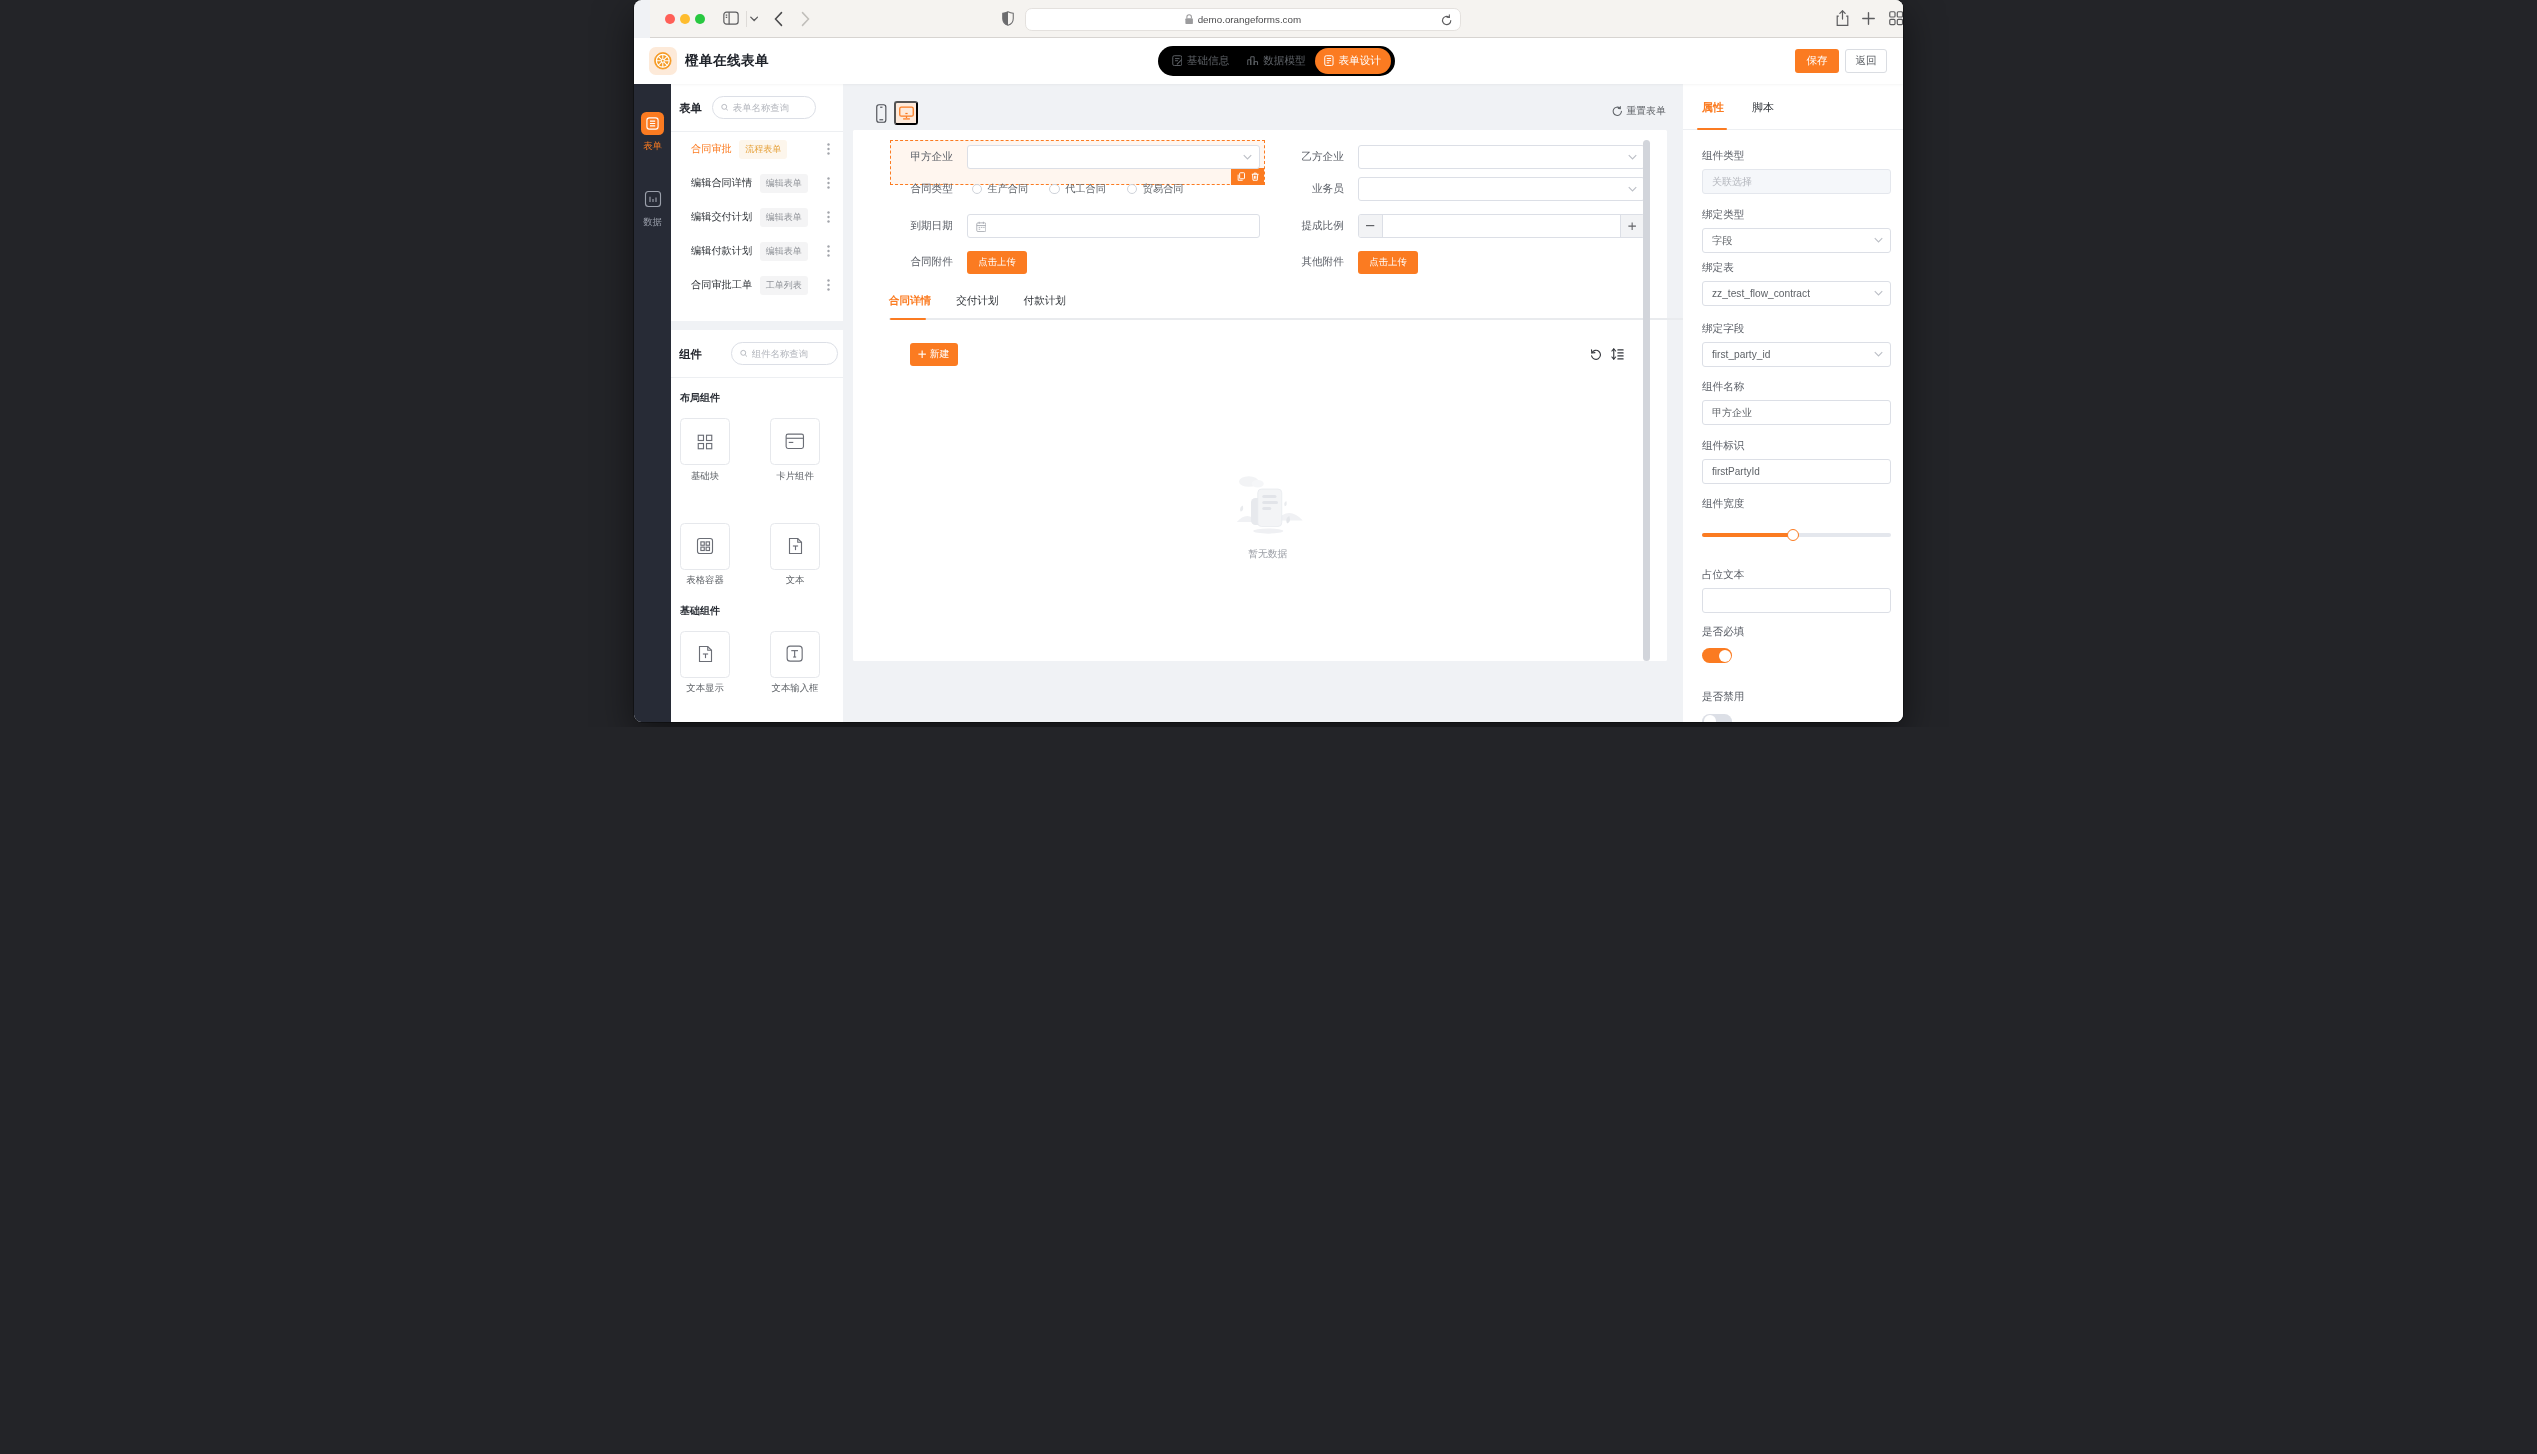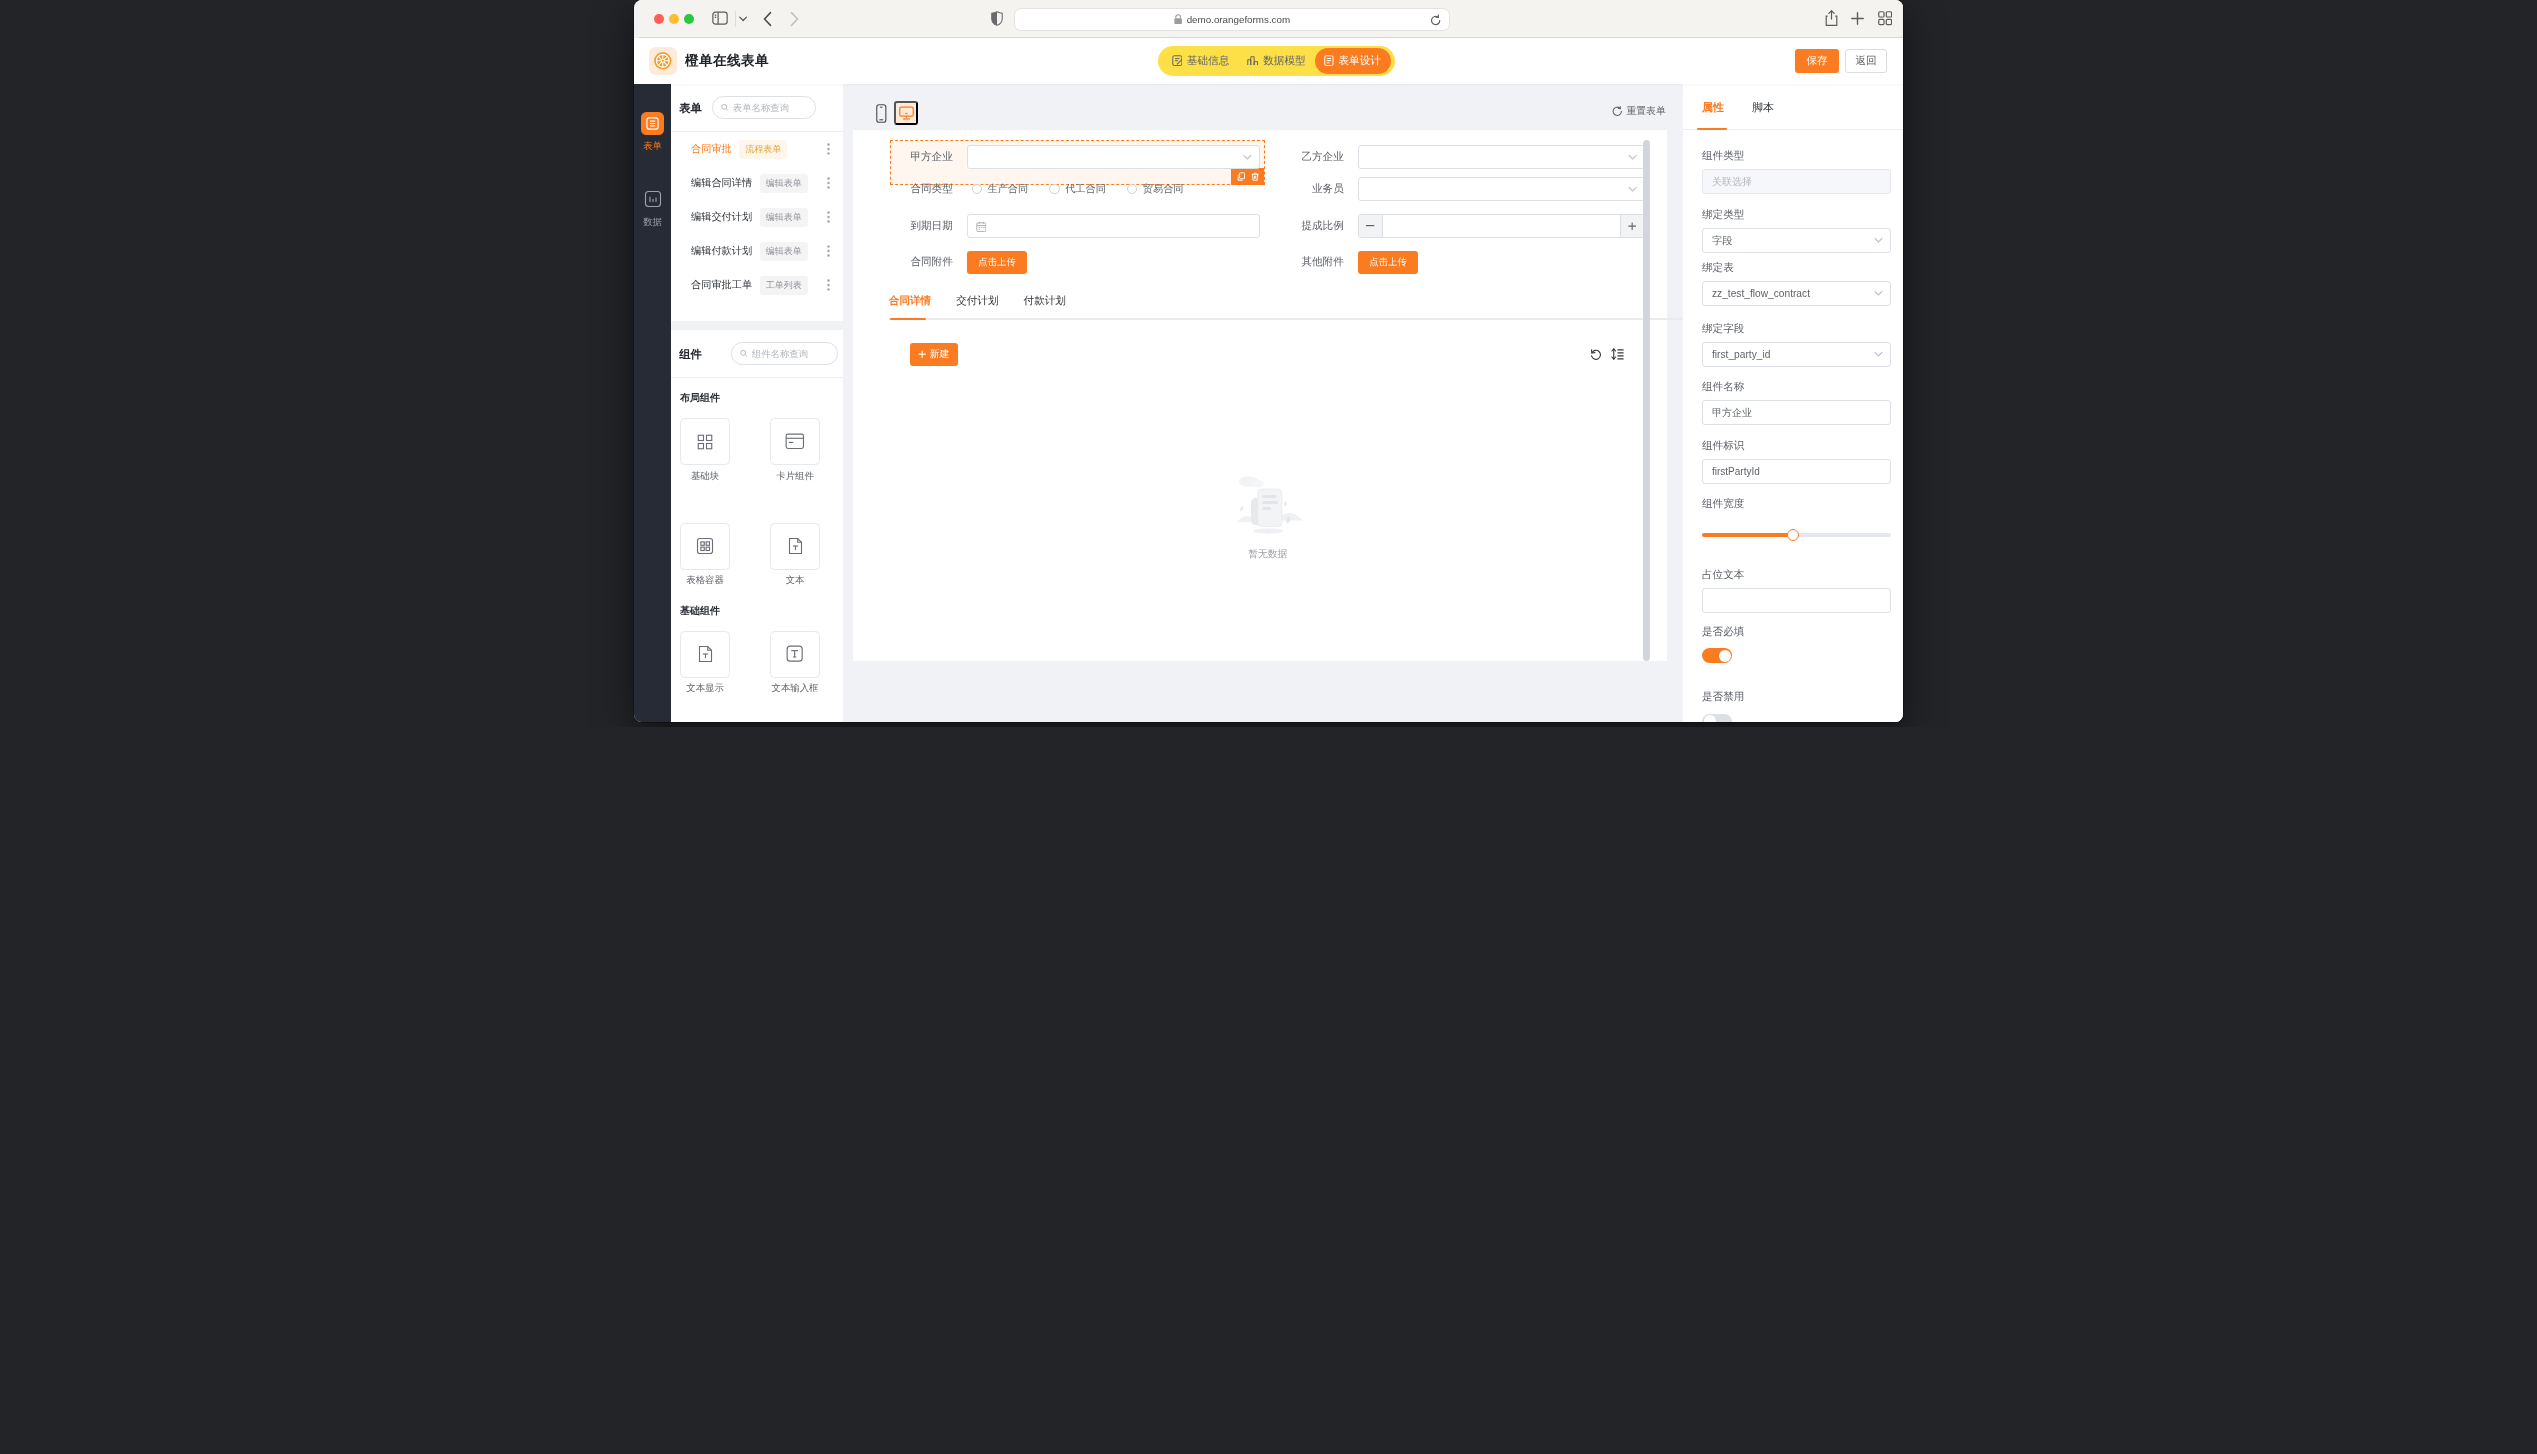--- a/index.html
+++ b/index.html
@@ -4,39 +4,39 @@
 <style>
   * { margin:0; padding:0; box-sizing:border-box; }
   html,body { background:#232428; }
   body { font-family:"Liberation Sans","DejaVu Sans",sans-serif; }
   .stage { position:relative; width:1269px; height:727px; margin:0 auto; }
   .window { position:absolute; left:0; top:0; width:1269px; height:722px;
     border-radius:7.5px; overflow:hidden; background:#f0f2f5;
     box-shadow:0 0 0 0.8px rgba(0,0,0,.4), 0 13.6px 38px rgba(0,0,0,.5); }
 
   
-  .chrome { position:absolute; left:5px; top:0; right:0; height:38px; background:#f5f3f0;
+  .chrome { position:absolute; left:16px; top:0; right:0; height:38px; background:#f5f3f0;
     border-bottom:0.8px solid #d8d5d2; }
   .tl { position:absolute; top:14.3px; width:9.8px; height:9.8px; border-radius:50%; }
   .tl.r { left:15px; background:#ff5f57; } .tl.y { left:30px; background:#febc2e; } .tl.g { left:45px; background:#28c840; }
   .chrome .cicon { position:absolute; color:#5d5d5f; }
   .chrome .dim { color:#bfbdbb; }
   .chrome-divider { position:absolute; left:96px; top:10.6px; width:0.8px; height:16.6px; background:#dedbd8; }
   .urlbar { position:absolute; left:375px; top:7.5px; width:436px; height:23.4px; background:#ffffff;
     border:0.8px solid #e4e1de; border-radius:6.8px; display:flex; align-items:center; justify-content:center;
     gap:4.5px; color:#4c4c4e; font-size:9.8px; }
   .urlbar .reload { position:absolute; right:7.5px; top:5.3px; color:#5d5d5f; }
 
   
   .appbar { position:absolute; left:0; top:38px; right:0; height:46px; background:#fff; z-index:6;
     box-shadow:0 0.8px 3px rgba(0,0,0,.06); }
   .logo { position:absolute; left:15px; top:9px; width:28px; height:28px; border-radius:6.8px;
     background:#fdead9; display:flex; align-items:center; justify-content:center; }
   .app-title { position:absolute; left:51px; top:14.3px; font-size:13.6px; font-weight:700; color:#20242b; letter-spacing:0.4px; }
-  .navpill { position:absolute; left:524px; top:7.5px; width:237px; height:30px; background:#fde047;
+  .navpill { position:absolute; left:524px; top:7.5px; width:237px; height:30px; background:#000000;
     border-radius:15px; display:flex; align-items:center; padding:0 4.5px; }
   .navitem { flex:1; display:flex; align-items:center; justify-content:center; gap:4.5px;
     font-size:10.6px; color:#5f6368; height:26px; border-radius:13px; cursor:default; }
   .navitem.active { background:#fb7b21; color:#fff; }
   .btn-save { position:absolute; left:1161px; top:10.6px; width:44px; height:24px; background:#fb7b21;
     color:#fff; font-size:10.6px; border:none; border-radius:3px; }
   .btn-back { position:absolute; left:1211px; top:10.6px; width:42px; height:24px; background:#fff;
     color:#5f6368; font-size:10.6px; border:0.8px solid #dadde2; border-radius:3px; }
 
   

